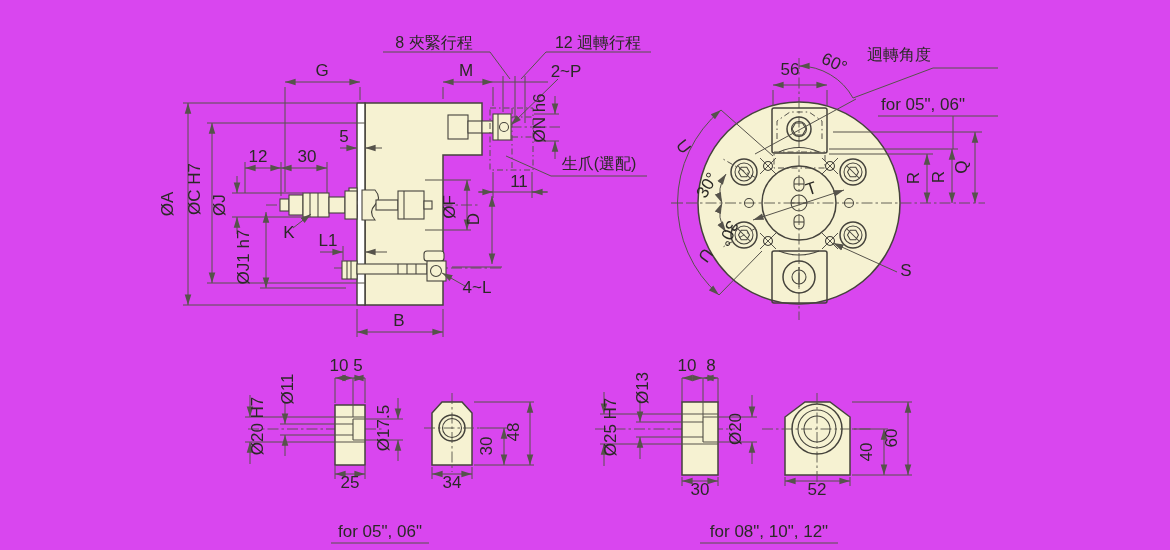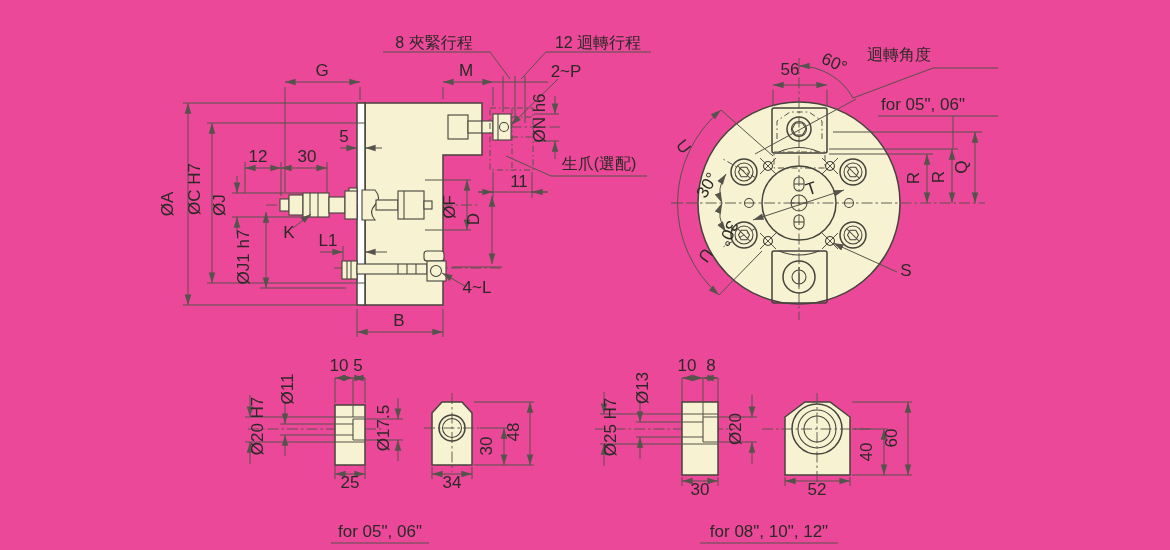--- a/index.html
+++ b/index.html
@@ -1,16 +1,16 @@
 <!DOCTYPE html>
 <html><head>
 <meta charset="utf-8">
 <style>
   html,body{margin:0;padding:0;background:#ffffff;}
-  .stage{position:relative;width:1170px;height:550px;background:#ec4899;overflow:hidden;
+  .stage{position:relative;width:1170px;height:550px;background:#d946ef;overflow:hidden;
          font-family:"Liberation Sans","DejaVu Sans",sans-serif;}
   svg{display:block;}
   text{fill:#2b2a26;}
   .dim-label{font-size:17px;}
   .cjk{font-size:16px;}
   .cap{font-size:17px;}
   
   .part{fill:#f6f2d2;stroke:#45433c;stroke-width:1.5;}
   .part-thin{fill:#f6f2d2;stroke:#45433c;stroke-width:1.1;}
   .white-part{fill:#ffffff;stroke:#45433c;stroke-width:1.5;}

